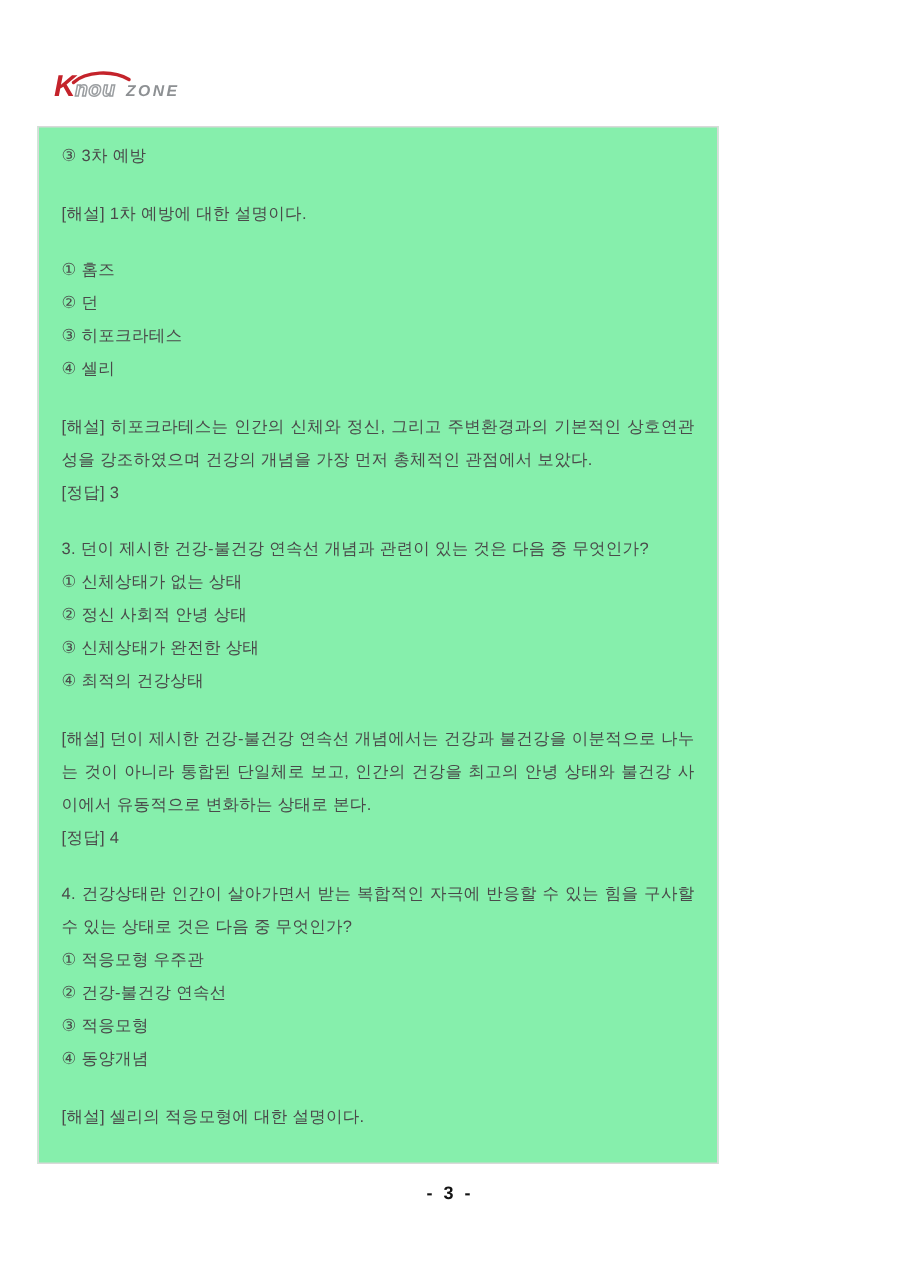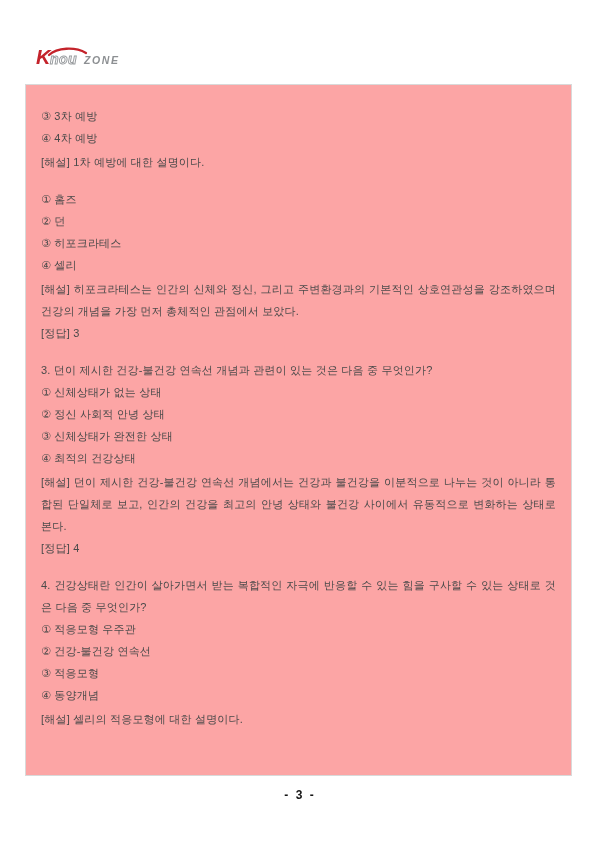--- a/index.html
+++ b/index.html
@@ -4,29 +4,29 @@
 <style>
   html,body{margin:0;padding:0;background:#ffffff;}
   body{
     width:600px;height:849px;
     font-family:"Liberation Sans","DejaVu Sans",sans-serif;
     color:#4a4a4a;
   }
   .page{position:relative;width:600px;height:849px;overflow:hidden;background:#fff;}
   .logo{position:absolute;left:36px;top:46px;width:92px;height:24px;}
   .content-box{
-    position:absolute;left:25px;top:84px;width:547px;height:692px;
+    position:absolute;left:25px;top:84px;width:454px;height:692px;
     box-sizing:border-box;border:1px solid #d9d9d9;
-    padding:17px 15px 0 15px;overflow:hidden;background:#fca5a5;
+    padding:5px 15px 0 15px;overflow:hidden;background:#86efac;
   }
   .line,.para{
     font-size:11px;line-height:22px;letter-spacing:0.2px;
   }
   .just{text-align:justify;word-break:break-all;}
-  .gap{margin-top:2px;}
+  .gap{margin-top:17px;}
   .qblock{margin-top:15px;}
   .frag{margin-top:3px;}
   .footer{
     position:absolute;left:0;top:788px;width:100%;
     text-align:center;font-size:12px;font-weight:bold;color:#141414;
     letter-spacing:2px;
   }
   .logo svg text{font-family:"Liberation Sans","DejaVu Sans",sans-serif;}
 </style>
 </head>
@@ -40,21 +40,20 @@
       <text x="0" y="18" font-size="20" font-style="italic" font-weight="900" fill="#c4232b">K</text>
       <text x="14" y="18" font-size="14" font-style="italic" font-weight="800" fill="#ffffff" stroke="#9b9ea1" stroke-width="1" letter-spacing="0.5">nou</text>
       <text x="48" y="18" font-size="10.5" font-style="italic" font-weight="700" fill="#8d9093" letter-spacing="1.6">ZONE</text>
     </svg>
   </div>
 
   <div class="content-box">
 
     <div class="frag">
       <div class="line">③ 3차 예방</div>
-      <div class="line">④ 4차 예방</div>
       <div class="line gap">[해설] 1차 예방에 대한 설명이다.</div>
     </div>
 
     <div class="qblock">
       <div class="line">① 홈즈</div>
       <div class="line">② 던</div>
       <div class="line">③ 히포크라테스</div>
       <div class="line">④ 셀리</div>
       <div class="para just gap">[해설] 히포크라테스는 인간의 신체와 정신, 그리고 주변환경과의 기본적인 상호연관성을 강조하였으며 건강의 개념을 가장 먼저 총체적인 관점에서 보았다.</div>
       <div class="line">[정답] 3</div>

